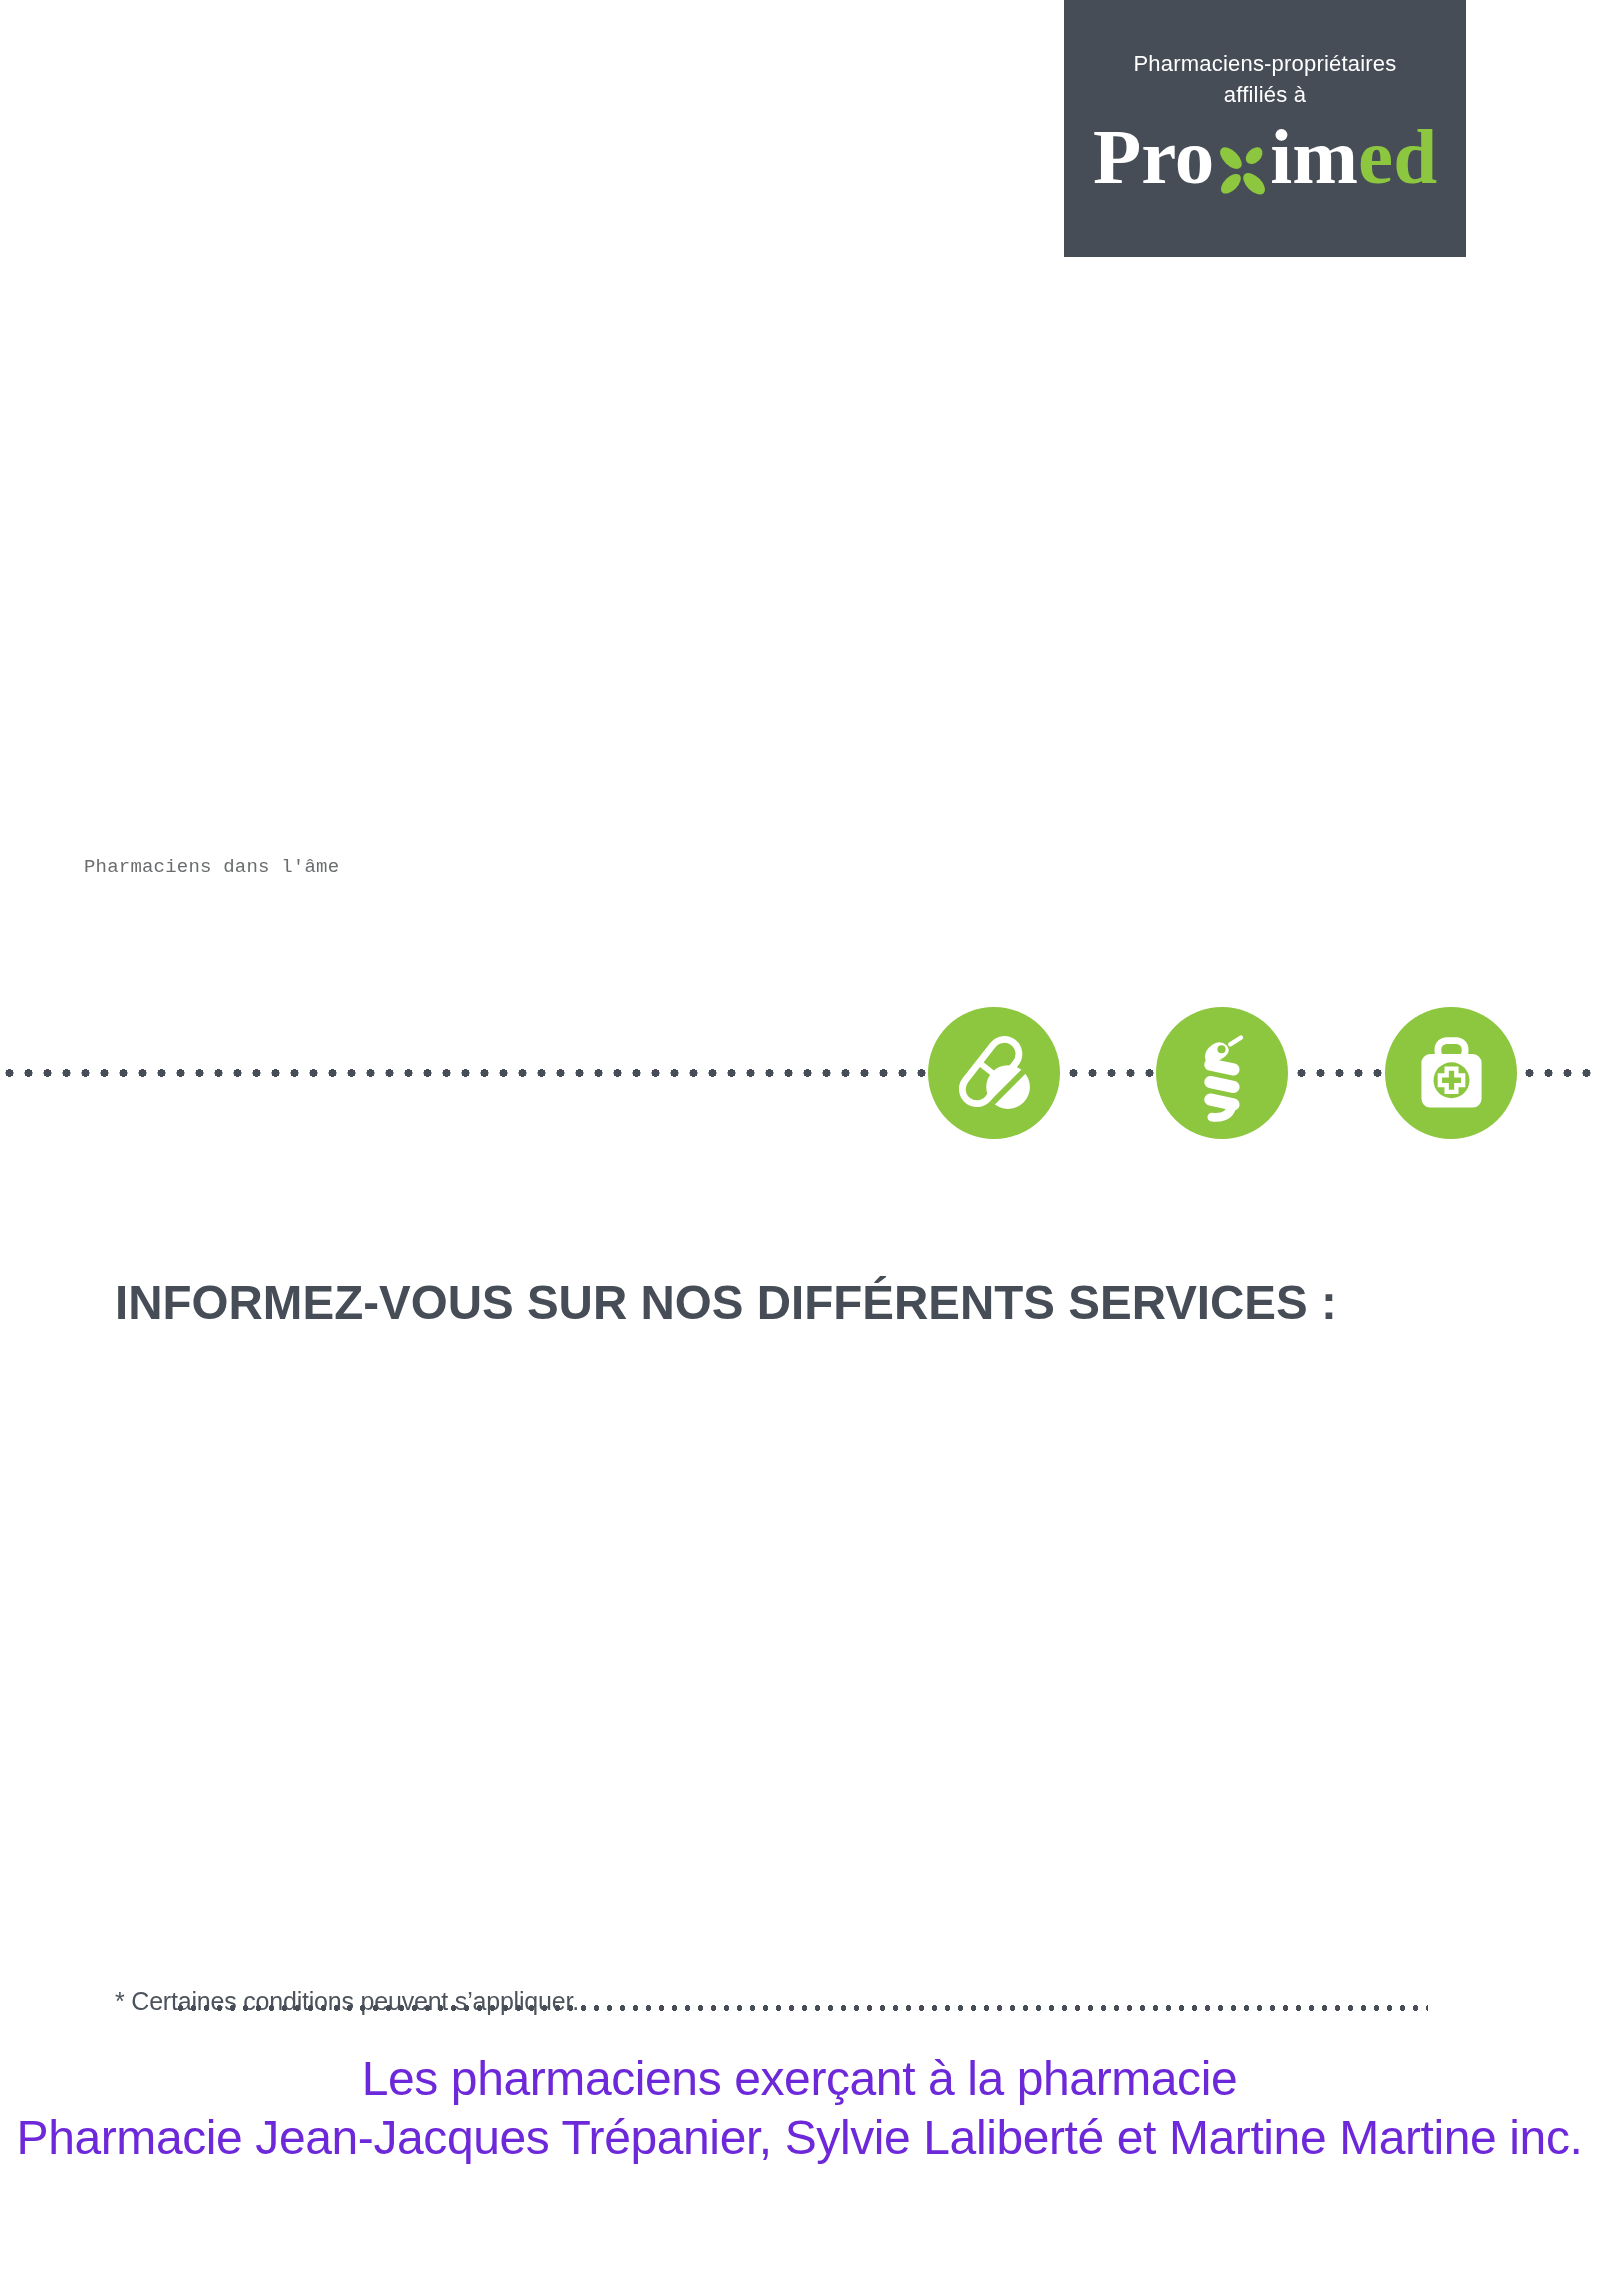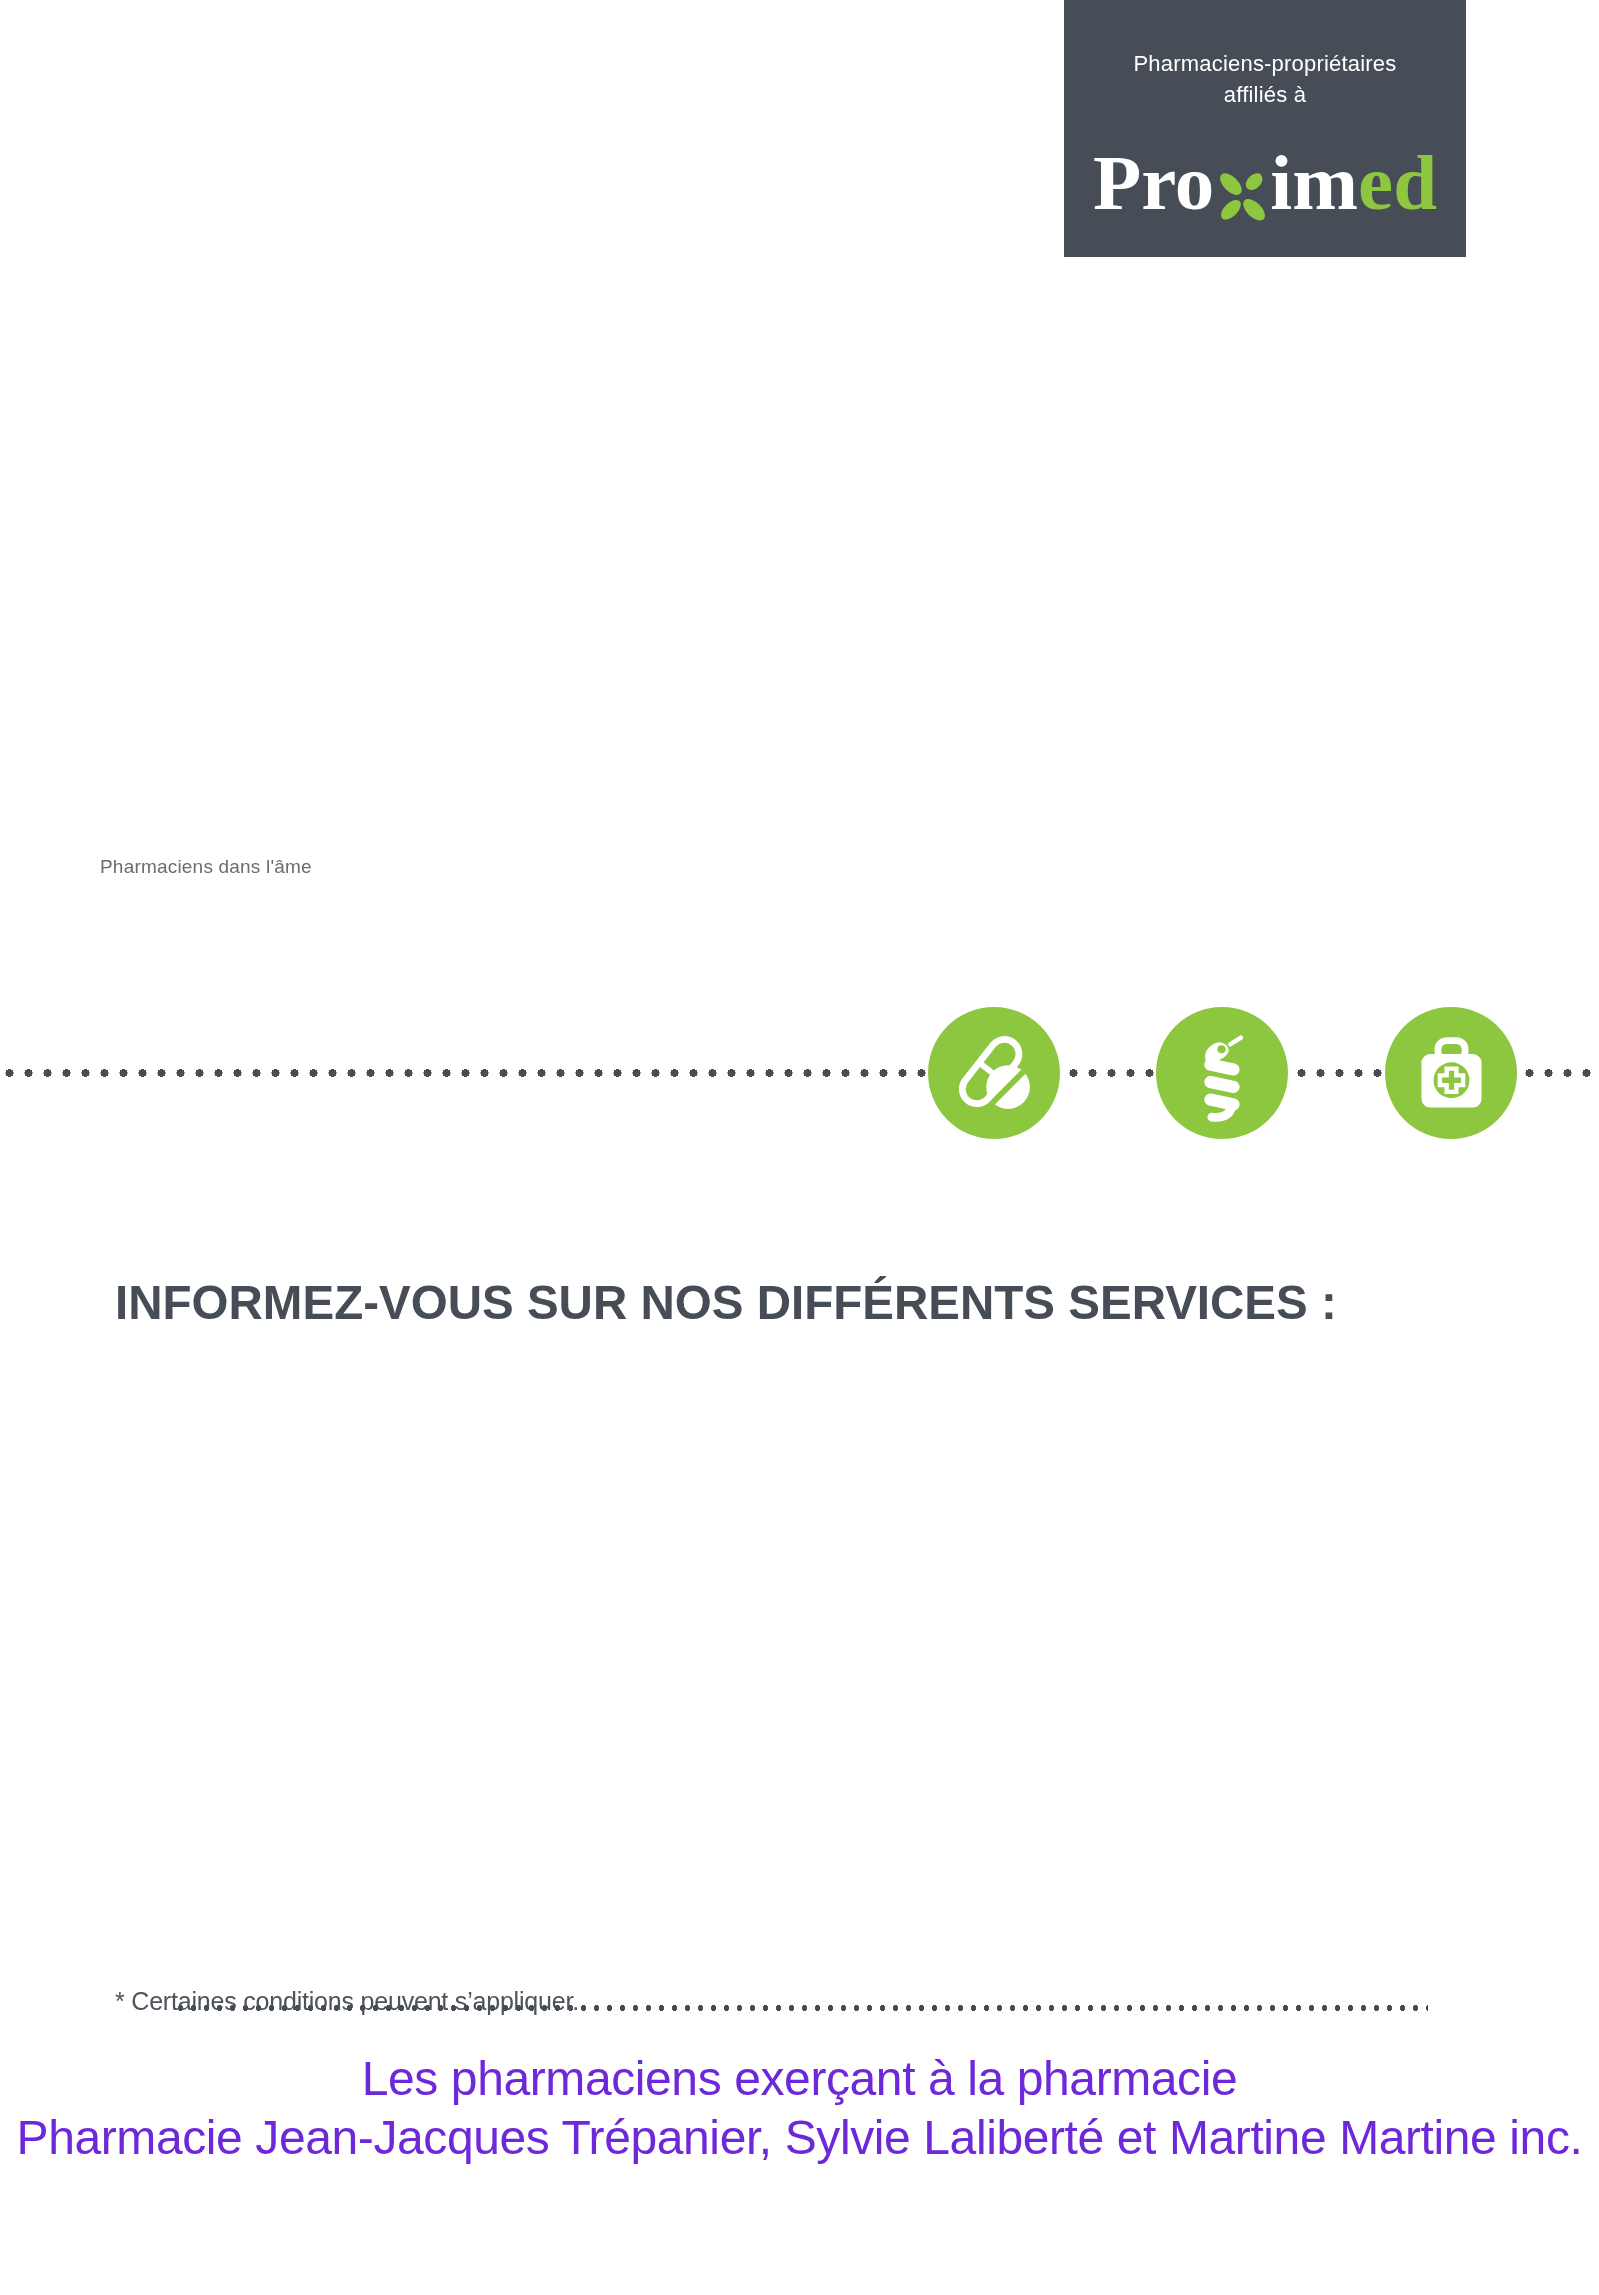--- a/index.html
+++ b/index.html
@@ -24,43 +24,44 @@
     padding-top: 48px; box-sizing: border-box;
   }
   .affiliate-box .aff-line {
     color: #ffffff;
     font-size: 22px;
     line-height: 31px;
     letter-spacing: 0.2px;
     text-align: center;
   }
   .logo-row {
-    margin-top: 33px;
+    margin-top: 7px;
     display: flex; align-items: baseline;
     font-family: "Liberation Serif", serif;
     font-weight: 700;
     font-size: 79px;
     line-height: 79px;
     color: #ffffff;
   }
   .logo-row .logo-ed { color: #8dc63f; }
   .logo-x {
     width: 61px; height: 73px;
     margin: 0 -2.5px;
     position: relative; top: 11.5px;
     align-self: center;
   }
 
   
   .tagline {
     position: absolute;
-    left: 100px; top: 856px;
+    left: 84px; top: 856px;
     font-size: 19px;
     color: #6a6c6e;
     letter-spacing: 0.2px;
+    font-family: Liberation Mono, monospace;
   }
 
   
   .dotline-1 {
     position: absolute;
     left: 0; top: 1069px;
     width: 1599px; height: 8.2px;
     background-image: radial-gradient(circle closest-side, #474d56 97%, transparent 100%);
     background-size: 19px 8.2px;
     background-repeat: repeat-x;

